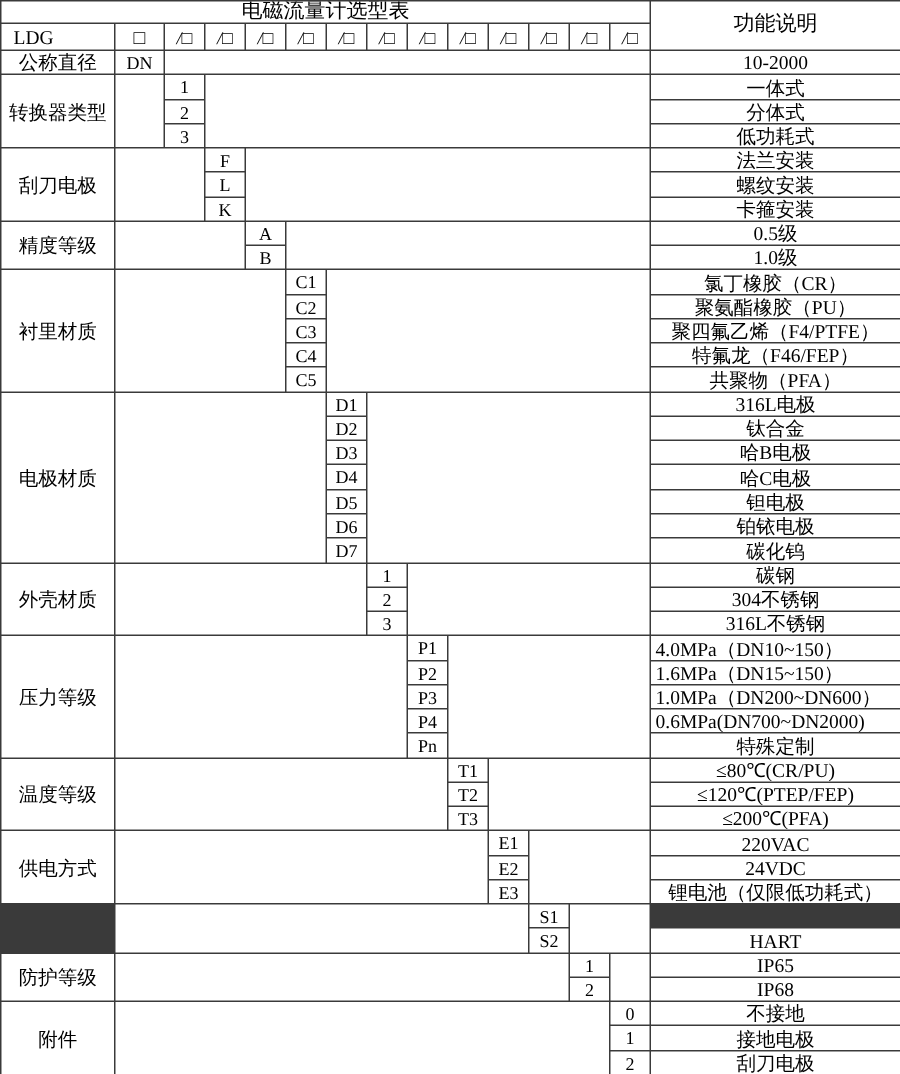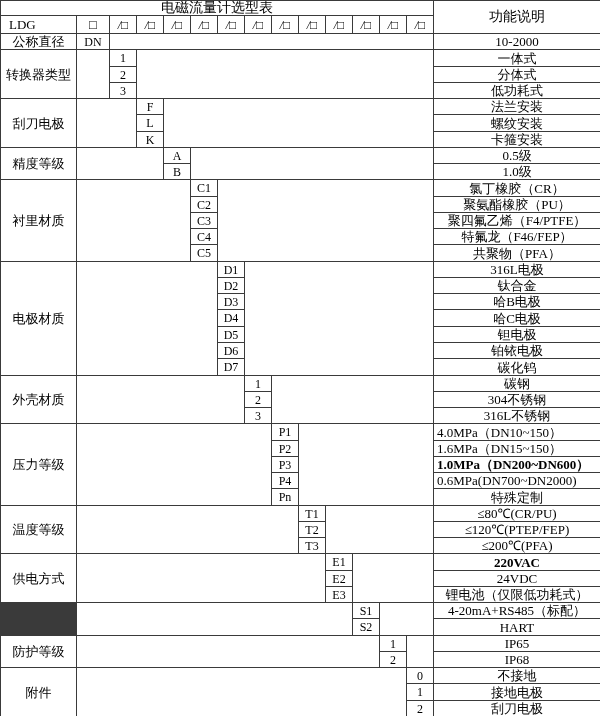--- a/index.html
+++ b/index.html
@@ -122,46 +122,45 @@
     <div class="cell cat" style="left: 1px; top: 424px; width: 75px; height: 81px;">压力等级</div>
     <div class="cell" style="left: 77px; top: 424px; width: 194px; height: 81px;"></div>
     <div class="cell code" style="left: 272px; top: 424px; width: 26px; height: 16px;">P1</div>
     <div class="cell code" style="left: 272px; top: 441px; width: 26px; height: 15px;">P2</div>
     <div class="cell code" style="left: 272px; top: 457px; width: 26px; height: 15px;">P3</div>
     <div class="cell code" style="left: 272px; top: 473px; width: 26px; height: 15px;">P4</div>
     <div class="cell code" style="left: 272px; top: 489px; width: 26px; height: 16px;">Pn</div>
     <div class="cell" style="left: 299px; top: 424px; width: 134px; height: 81px;"></div>
     <div class="cell left" style="left: 434px; top: 424px; width: 166px; height: 16px;">4.0MPa（DN10~150）</div>
     <div class="cell left" style="left: 434px; top: 441px; width: 166px; height: 15px;">1.6MPa（DN15~150）</div>
-    <div class="cell left" style="left: 434px; top: 457px; width: 166px; height: 15px; font-weight: bold;">1.0MPa（DN200~DN600）</div>
+    <div class="cell left" style="left: 434px; top: 457px; width: 166px; height: 15px;">1.0MPa（DN200~DN600）</div>
     <div class="cell left" style="left: 434px; top: 473px; width: 166px; height: 15px;">0.6MPa(DN700~DN2000)</div>
     <div class="cell" style="left: 434px; top: 489px; width: 166px; height: 16px;">特殊定制</div>
     <div class="cell cat" style="left: 1px; top: 506px; width: 75px; height: 47px;">温度等级</div>
     <div class="cell" style="left: 77px; top: 506px; width: 221px; height: 47px;"></div>
     <div class="cell code" style="left: 299px; top: 506px; width: 26px; height: 15px;">T1</div>
     <div class="cell code" style="left: 299px; top: 522px; width: 26px; height: 15px;">T2</div>
     <div class="cell code" style="left: 299px; top: 538px; width: 26px; height: 15px;">T3</div>
     <div class="cell" style="left: 326px; top: 506px; width: 107px; height: 47px;"></div>
     <div class="cell" style="left: 434px; top: 506px; width: 166px; height: 15px;">≤80℃(CR/PU)</div>
     <div class="cell" style="left: 434px; top: 522px; width: 166px; height: 15px;">≤120℃(PTEP/FEP)</div>
     <div class="cell" style="left: 434px; top: 538px; width: 166px; height: 15px;">≤200℃(PFA)</div>
     <div class="cell cat" style="left: 1px; top: 554px; width: 75px; height: 48px;">供电方式</div>
     <div class="cell" style="left: 77px; top: 554px; width: 248px; height: 48px;"></div>
     <div class="cell code" style="left: 326px; top: 554px; width: 26px; height: 16px;">E1</div>
     <div class="cell code" style="left: 326px; top: 571px; width: 26px; height: 15px;">E2</div>
     <div class="cell code" style="left: 326px; top: 587px; width: 26px; height: 15px;">E3</div>
     <div class="cell" style="left: 353px; top: 554px; width: 80px; height: 48px;"></div>
-    <div class="cell" style="left: 434px; top: 554px; width: 166px; height: 16px; font-weight: bold;">220VAC</div>
+    <div class="cell" style="left: 434px; top: 554px; width: 166px; height: 16px;">220VAC</div>
     <div class="cell" style="left: 434px; top: 571px; width: 166px; height: 15px;">24VDC</div>
     <div class="cell" style="left: 434px; top: 587px; width: 166px; height: 15px;">锂电池（仅限低功耗式）</div>
     <div class="cell" style="left: 77px; top: 603px; width: 275px; height: 32px;"></div>
     <div class="cell code" style="left: 353px; top: 603px; width: 26px; height: 15px;">S1</div>
     <div class="cell code" style="left: 353px; top: 619px; width: 26px; height: 16px;">S2</div>
     <div class="cell" style="left: 380px; top: 603px; width: 53px; height: 32px;"></div>
-    <div class="cell" style="left: 434px; top: 603px; width: 166px; height: 15px;">4-20mA+RS485（标配）</div>
     <div class="cell" style="left: 434px; top: 619px; width: 166px; height: 16px;">HART</div>
     <div class="cell cat" style="left: 1px; top: 636px; width: 75px; height: 31px;">防护等级</div>
     <div class="cell" style="left: 77px; top: 636px; width: 302px; height: 31px;"></div>
     <div class="cell code" style="left: 380px; top: 636px; width: 26px; height: 15px;">1</div>
     <div class="cell code" style="left: 380px; top: 652px; width: 26px; height: 15px;">2</div>
     <div class="cell" style="left: 407px; top: 636px; width: 26px; height: 31px;"></div>
     <div class="cell" style="left: 434px; top: 636px; width: 166px; height: 15px;">IP65</div>
     <div class="cell" style="left: 434px; top: 652px; width: 166px; height: 15px;">IP68</div>
     <div class="cell cat" style="left: 1px; top: 668px; width: 75px; height: 48px;">附件</div>
     <div class="cell" style="left: 77px; top: 668px; width: 329px; height: 48px;"></div>

